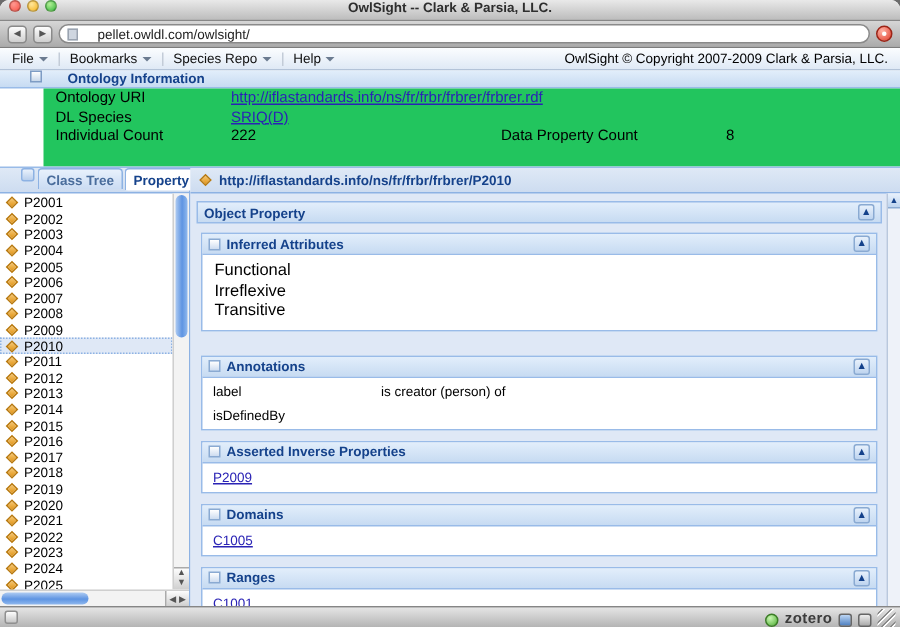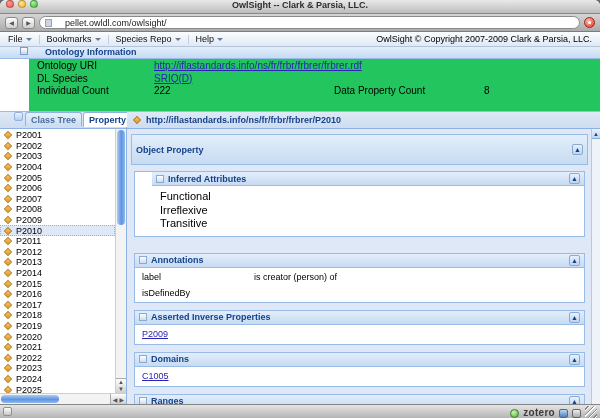--- a/index.html
+++ b/index.html
@@ -57,25 +57,25 @@
   .vs-btns{margin-top:auto;display:flex;flex-direction:column;align-items:center;color:#555;font-size:6px;line-height:7px;background:linear-gradient(#fdfdfd,#cfcfcf);border-top:1px solid #aaa;width:100%;}
   .hscroll{height:11px;flex:0 0 11px;background:#f3f3f3;border-top:1px solid #cfcfcf;display:flex;align-items:center;}
   .hthumb{margin-left:1px;width:58px;height:8px;border-radius:4px;background:linear-gradient(#aecbf2,#5e94e2 55%,#8fb8ee);}
   .hs-btns{margin-left:auto;display:flex;align-items:center;gap:2px;color:#555;font-size:6px;padding:0 2px;background:linear-gradient(#fdfdfd,#cfcfcf);height:100%;border-left:1px solid #aaa;}
 
   
   .detail-panel{flex:1;display:flex;flex-direction:column;background:#dfe8f6;min-width:0;min-height:0;}
   .detail-header{height:17px;flex:0 0 17px;background:linear-gradient(#dfe9f6,#cddcf0);border-bottom:1px solid #8db2e3;display:flex;align-items:center;gap:5px;padding:0 6px;font-size:9px;font-weight:bold;color:#15428b;white-space:nowrap;overflow:hidden;}
   .detail-body{flex:1;display:flex;min-height:0;}
   .detail-content{flex:1;padding:5px 3px 0 4px;min-width:0;overflow:hidden;}
-  .op-header{height:31px;background:linear-gradient(#e2eefb,#c7dbf2);border:1px solid #99bbe8;display:flex;align-items:center;gap:4px;padding:0 4px;font-size:9px;font-weight:bold;color:#15428b;}
+  .op-header{height:15px;background:linear-gradient(#e2eefb,#c7dbf2);border:1px solid #99bbe8;display:flex;align-items:center;gap:4px;padding:0 4px;font-size:9px;font-weight:bold;color:#15428b;}
   .tool{margin-left:auto;width:11px;height:11px;border-radius:2px;background:linear-gradient(#e8f1fc,#bed4ef);border:1px solid #8aaad2;color:#15428b;font-size:7px;line-height:9px;text-align:center;flex:0 0 auto;cursor:default;}
   .op-body{padding:6px 3px 0 3px;display:flex;flex-direction:column;gap:7px;}
   .subpanel{border:1px solid #99bbe8;background:#fff;}
-  .subpanel.inferred-extra{margin-bottom:9px;padding-left:17px;}
+  .subpanel.inferred-extra{margin-bottom:9px;}
   .subpanel-header{height:14px;background:linear-gradient(#e2eefb,#c7dbf2);border-bottom:1px solid #99bbe8;display:flex;align-items:center;gap:4px;padding:0 4px;font-size:9px;font-weight:bold;color:#15428b;}
   .sec-icon{width:8px;height:8px;background:linear-gradient(#ffffff,#cddcf0);border:1px solid #8aaad2;flex:0 0 auto;}
   .subpanel-body{padding:3px 7px;font-size:9px;color:#000;}
   .inferred-body{font-size:11px;line-height:13.5px;padding:4px 8px 5px;}
   .ann-row{display:grid;grid-template-columns:112px 1fr;line-height:12px;}
   .ann-row + .ann-row{margin-top:4px;}
   .link-body{padding:4px 7px 5px;}
   .dvscroll{width:9px;flex:0 0 9px;background:#eef2f9;border-left:1px solid #b9c8dd;display:flex;flex-direction:column;align-items:center;}
   .dvs-top{width:9px;height:10px;background:linear-gradient(#e8f1fc,#bed4ef);border-bottom:1px solid #8aaad2;color:#15428b;font-size:6px;line-height:10px;text-align:center;}
 

